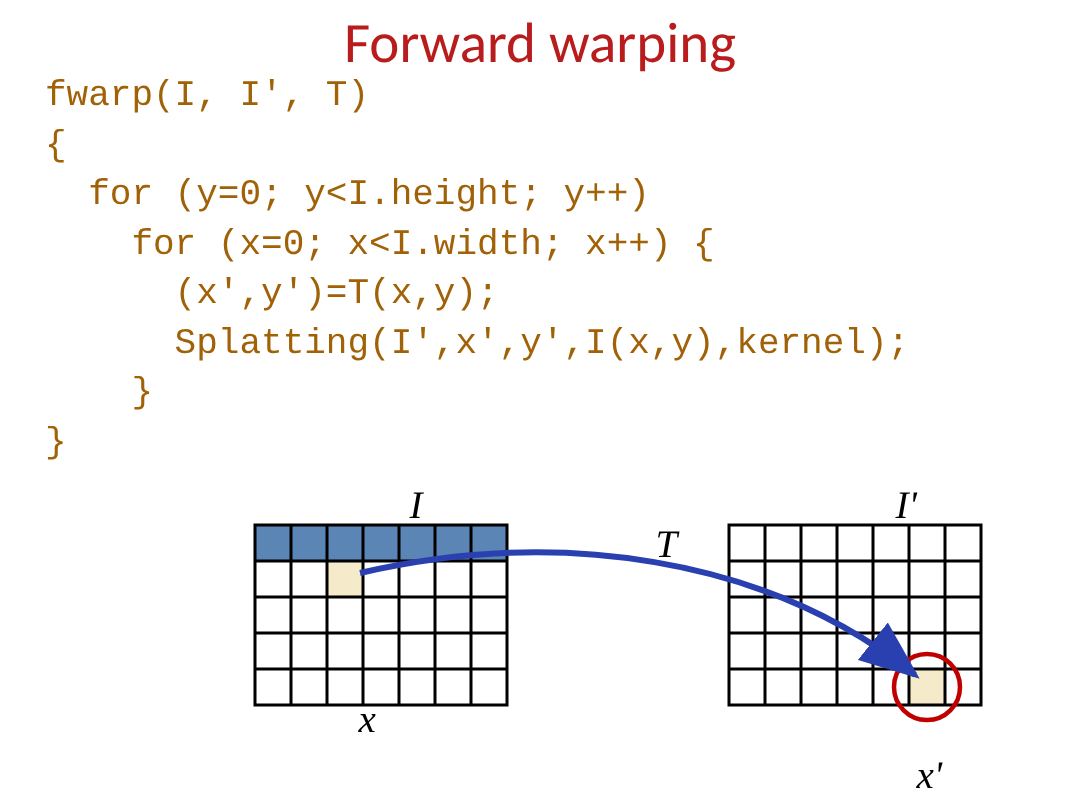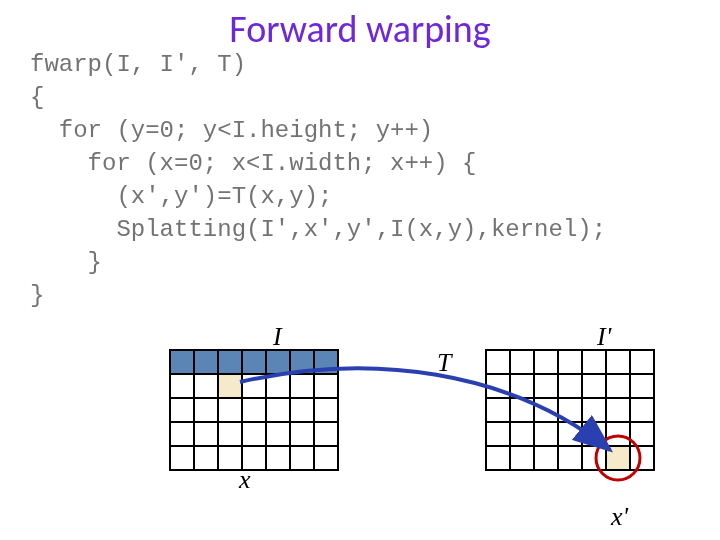--- a/index.html
+++ b/index.html
@@ -12,31 +12,31 @@
     position: relative;
     overflow: hidden;
   }
   .title {
     position: absolute;
     top: 6px;
     left: 0;
     width: 720px;
     text-align: center;
     font-size: 38px;
-    color: #6d28d9;
+    color: #b91c1c;
   }
   .code {
     position: absolute;
     top: 48px;
     left: 30px;
     font-family: "Courier New", Courier, monospace;
     font-size: 24px;
     line-height: 33px;
     white-space: pre;
-    color: #737373;
+    color: #a16207;
   }
   .grid-label {
     position: absolute;
     font-family: "Times New Roman", serif;
     font-style: italic;
     font-size: 26px;
     color: #000;
   }
   svg.diagram {
     position: absolute;

